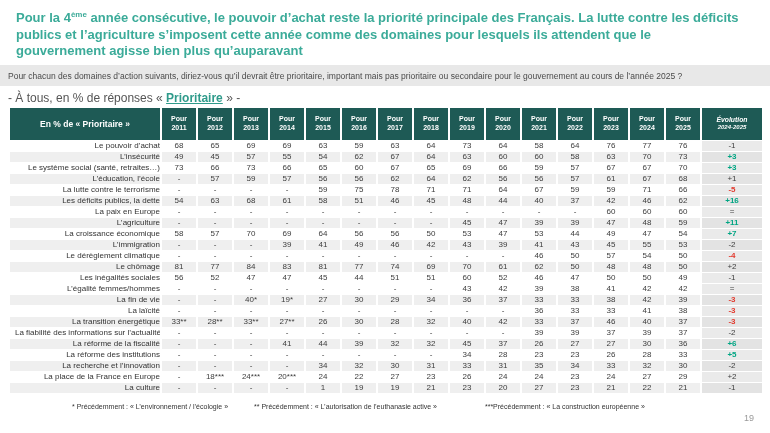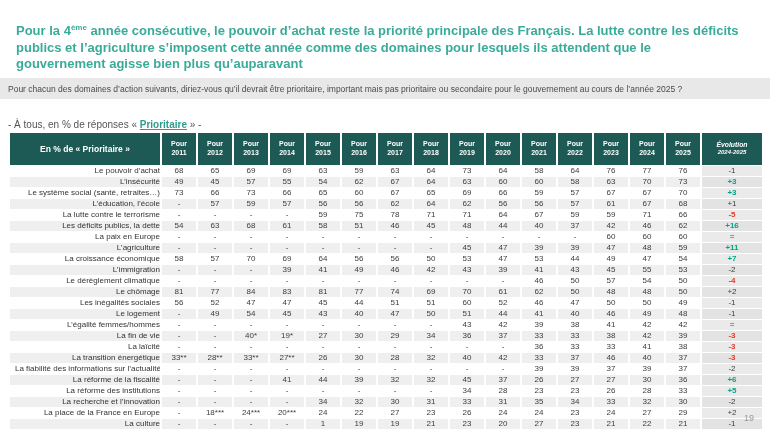--- a/index.html
+++ b/index.html
@@ -4,37 +4,37 @@
 <style>
   * { box-sizing: border-box; margin: 0; padding: 0; }
   html, body { width: 770px; height: 433px; }
   body {
     font-family: "Liberation Sans", sans-serif;
     background: #ffffff;
     position: relative;
     overflow: hidden;
   }
   .title {
-    padding: 20px 26px 3px 16px;
+    padding: 7px 26px 3px 16px;
     font-size: 13px;
     font-weight: bold;
     color: #3BAB99;
     line-height: 16.5px;
   }
   .title sup { font-size: 8px; }
   .qband {
     margin-top: 2px;
     background: #E8E8E8;
     padding: 6px 8px 5px 8px;
     font-size: 8.5px;
     color: #4a4a4a;
   }
   .base {
-    padding: 20px 8px 2px 8px;
-    font-size: 10px;
+    padding: 5px 8px 2px 8px;
+    font-size: 12px;
     color: #555555;
   }
   .base .hl {
     color: #2F9B8B;
     font-weight: bold;
     text-decoration: underline;
   }
   table {
     margin-left: 8px;
     border-collapse: separate;
@@ -400,39 +400,20 @@
         <td>51</td>
         <td>60</td>
         <td>52</td>
         <td>46</td>
         <td>47</td>
         <td>50</td>
         <td>50</td>
         <td>49</td>
         <td class="evo trend-none">-1</td>
       </tr>
-      <tr class="stripe">
-        <td class="label">Le logement</td>
-        <td>-</td>
-        <td>49</td>
-        <td>54</td>
-        <td>45</td>
-        <td>43</td>
-        <td>40</td>
-        <td>47</td>
-        <td>50</td>
-        <td>51</td>
-        <td>44</td>
-        <td>41</td>
-        <td>40</td>
-        <td>46</td>
-        <td>49</td>
-        <td>48</td>
-        <td class="evo trend-none">-1</td>
-      </tr>
       <tr>
         <td class="label">L’égalité femmes/hommes</td>
         <td>-</td>
         <td>-</td>
         <td>-</td>
         <td>-</td>
         <td>-</td>
         <td>-</td>
         <td>-</td>
         <td>-</td>

